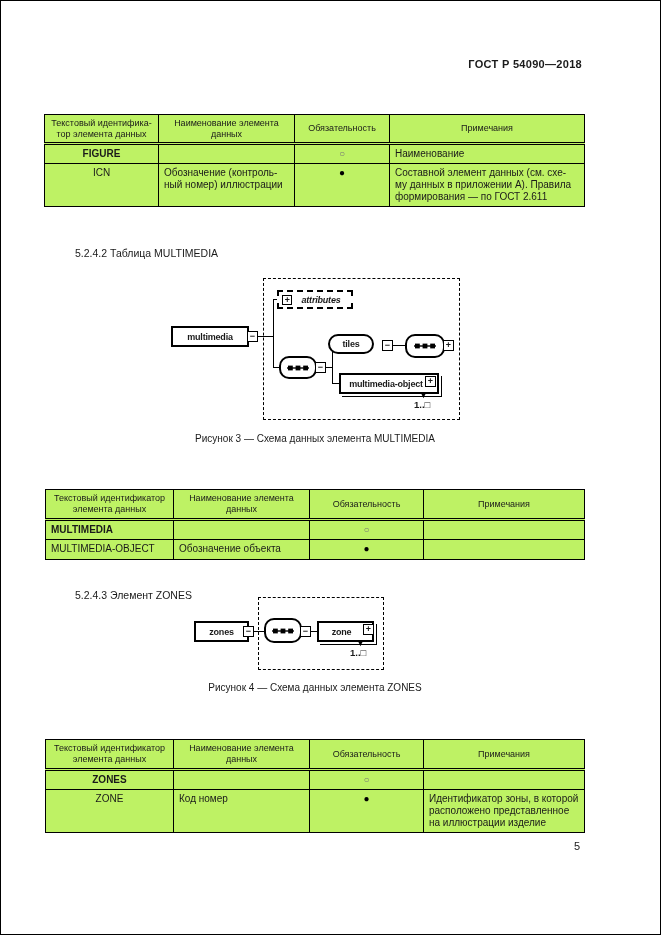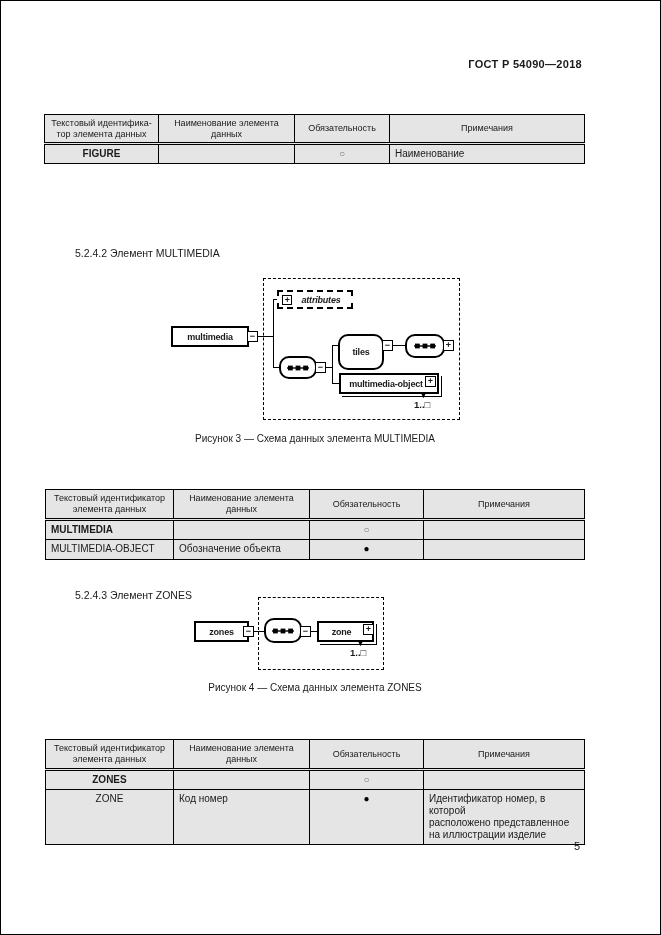--- a/index.html
+++ b/index.html
@@ -13,21 +13,21 @@
   .doc-code{top:57px; right:78px; font-size:11px; font-weight:bold; letter-spacing:.3px;}
   .page-num{top:839px; right:80px; font-size:11px;}
   
   .tcap{left:46px; font-size:10.5px; white-space:nowrap;}
   .tcap .w{letter-spacing:2.5px;}
   .tcap .n{margin-left:5px; letter-spacing:2px;}
   .tcap .r{margin-left:7px; letter-spacing:.1px;}
   .sect{left:74px; font-size:10.5px; white-space:nowrap;}
   .figcap{left:45px; width:538px; text-align:center; font-size:10px;}
   
-  table.gt{border-collapse:collapse; table-layout:fixed; position:absolute; background:#e5e5e5;}
+  table.gt{border-collapse:collapse; table-layout:fixed; position:absolute; background:#bef264;}
   table.gt td{
     border:1px solid #000; font-size:10px; line-height:12px; vertical-align:top;
     padding:3px 5px; overflow:hidden; white-space:pre-line;
   }
   table.gt tr.h td{
     vertical-align:middle; text-align:center; font-size:9px; line-height:11px;
     border-bottom:3px double #000; padding:2px 3px;
   }
   td.c{text-align:center;}
   td.b{font-weight:bold;}
@@ -79,24 +79,33 @@
 данных</td>
       <td>Обязательность</td>
       <td>Примечания</td>
     </tr>
     <tr style="height:19px">
       <td class="c b">FIGURE</td>
       <td></td>
       <td class="circ">○</td>
       <td>Наименование</td>
     </tr>
+    <tr style="height:42px">
+      <td class="c">ICN</td>
+      <td>Обозначение (контроль-
+ный номер) иллюстрации</td>
+      <td class="dot">●</td>
+      <td>Составной элемент данных (см. схе-
+му данных в приложении А). Правила
+формирования — по ГОСТ 2.611</td>
+    </tr>
   </tbody>
     </table>
 
-  <div class="abs sect" style="top:246px">5.2.4.2  Элемент MULTIMEDIA</div>
+  <div class="abs sect" style="top:246px">5.2.4.2  Таблица MULTIMEDIA</div>
 
   <div class="fig" style="left:168px; top:275px; width:300px; height:152px">
     <div class="outer" style="left:94px; top:2px; width:197px; height:142px"></div>
 
     <div class="ln" style="left:89px; top:60px; width:16px; height:1px"></div>
     <div class="ln" style="left:104px; top:23px; width:1px; height:69px"></div>
     <div class="ln" style="left:104px; top:23px; width:8px; height:1px"></div>
     <div class="ln" style="left:104px; top:91px; width:8px; height:1px"></div>
 
     <div class="node" style="left:2px; top:50px; width:78px; height:21px">
@@ -123,21 +132,21 @@
     </div>
     <div class="pm" style="left:146px; top:86px">
         <span>−</span>
       </div>
 
     <div class="ln" style="left:157px; top:91px; width:6px; height:1px"></div>
     <div class="ln" style="left:163px; top:69px; width:1px; height:39px"></div>
     <div class="ln" style="left:163px; top:69px; width:6px; height:1px"></div>
     <div class="ln" style="left:163px; top:107px; width:7px; height:1px"></div>
 
-    <div class="node oct" style="left:169px; top:58px; width:46px; height:36px">
+    <div class="node oct" style="left:159px; top:58px; width:46px; height:20px">
       <span>tiles</span>
     </div>
     <div class="pm" style="left:213px; top:64px">
         <span>−</span>
       </div>
     <div class="ln" style="left:224px; top:69px; width:12px; height:1px"></div>
 
     <div class="node oct" style="left:236px; top:58px; width:40px; height:24px">
       <svg class="seq-icon" viewBox="0 0 24 10">
           <line x1="1" y1="5" x2="23" y2="5" stroke="#000" stroke-width="1.4"></line>
@@ -252,21 +261,21 @@
     <tr style="height:18px">
       <td class="c b">ZONES</td>
       <td></td>
       <td class="circ">○</td>
       <td></td>
     </tr>
     <tr style="height:40px">
       <td class="c">ZONE</td>
       <td>Код номер</td>
       <td class="dot">●</td>
-      <td>Идентификатор номер, в которой
+      <td>Идентификатор зоны, в которой
 расположено представленное
 на иллюстрации изделие</td>
     </tr>
   </tbody>
     </table>
 
   <div class="abs page-num">5</div>
 
 </div>
 

